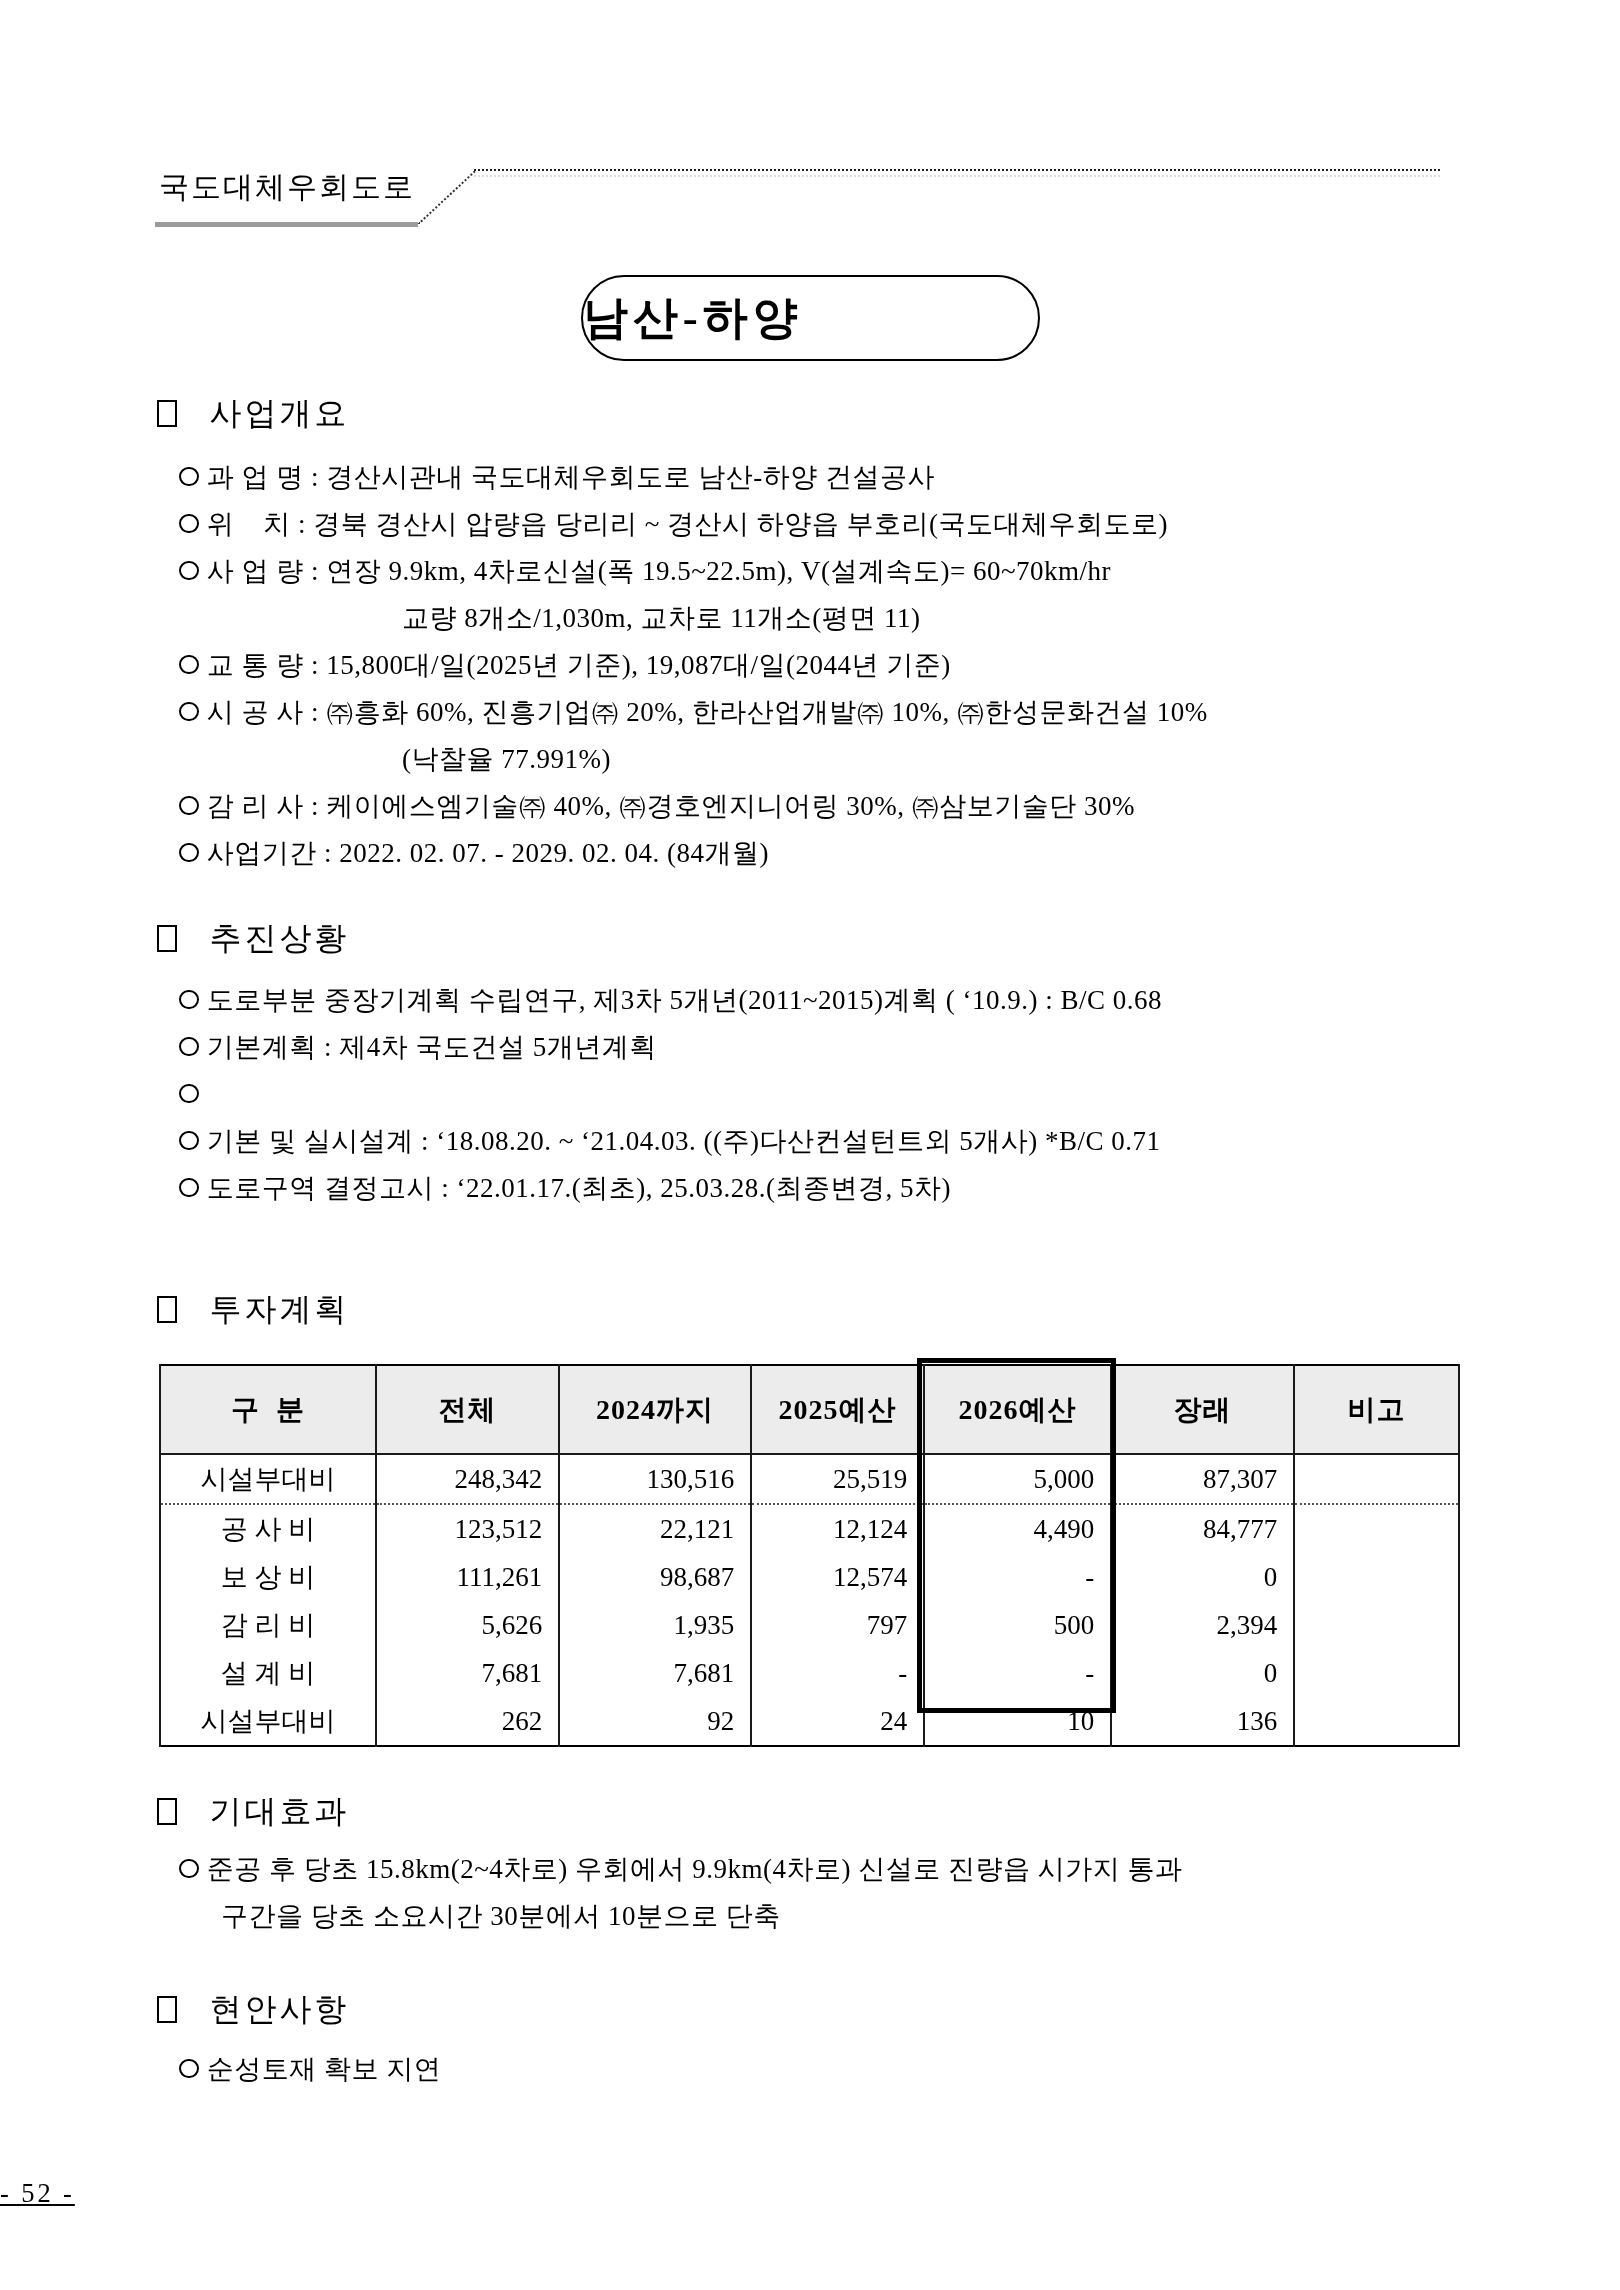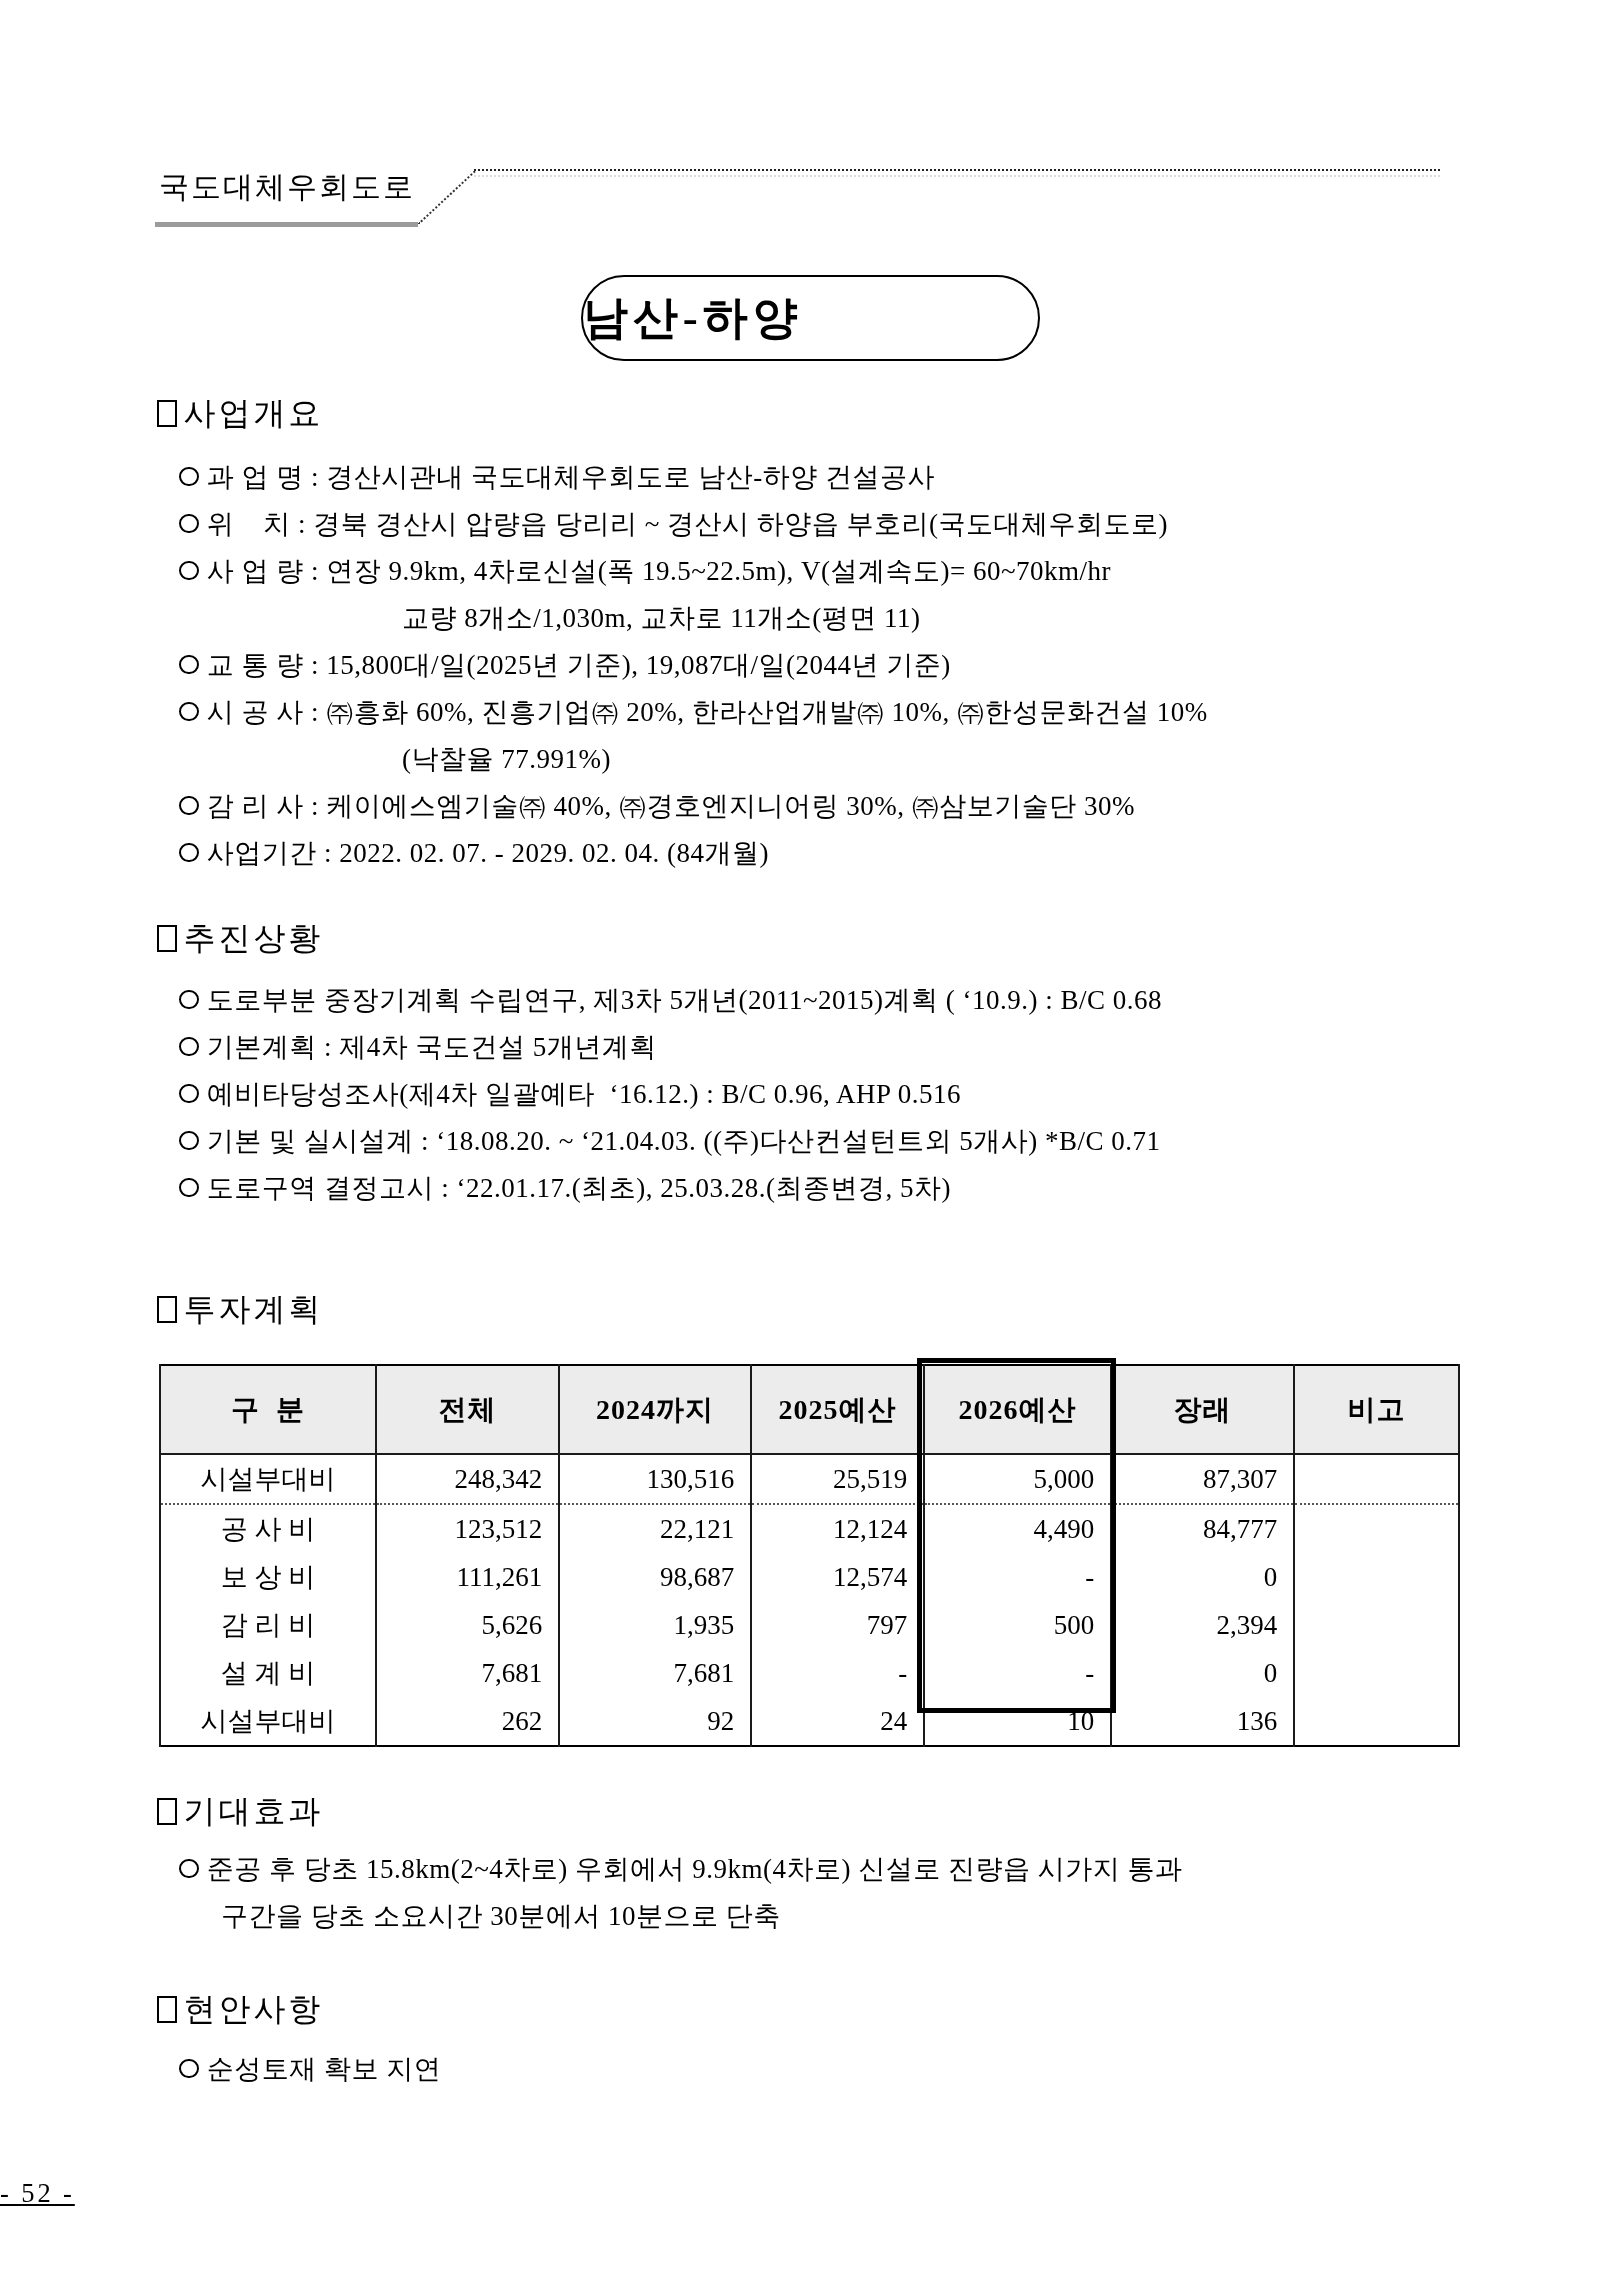--- a/index.html
+++ b/index.html
@@ -42,21 +42,21 @@
     left: 581px; top: 275px; width: 459px; height: 86px;
     border: 2.9px solid #000; border-radius: 45px;
     display: flex; align-items: center; 
     font-size: 45px; font-weight: bold; letter-spacing: 4.9px;
     box-sizing: border-box; background: #fff; white-space: pre;
   }
 
   
   .sec-heading {
     left: 157px; height: 43px;
-    display: flex; align-items: center; gap: 7px;
+    display: flex; align-items: center; gap: 33px;
     font-size: 32px; letter-spacing: 2.9px; white-space: pre;
   }
   .sq {
     width: 19.6px; height: 27.4px;
     border: 2.5px solid #000; box-sizing: border-box;
     display: inline-block; flex: none; background: #fff;
   }
   .line {
     left: 179px; height: 39px;
     display: flex; align-items: center; gap: 8px;
@@ -170,21 +170,20 @@
   <div class="abs line" style="top:980px">
     <span class="circ"></span>
     <span class="txt">도로부분 중장기계획 수립연구, 제3차 5개년(2011~2015)계획 ( ‘10.9.) : B/C 0.68</span>
   </div>
   <div class="abs line" style="top:1027px">
     <span class="circ"></span>
     <span class="txt">기본계획 : 제4차 국도건설 5개년계획</span>
   </div>
   <div class="abs line" style="top:1074px">
     <span class="circ"></span>
-    <span class="txt">예비타당성조사(제4차 일괄예타  ‘16.12.) : B/C 0.96, AHP 0.516</span>
   </div>
   <div class="abs line" style="top:1121px">
     <span class="circ"></span>
     <span class="txt">기본 및 실시설계 : ‘18.08.20. ~ ‘21.04.03. ((주)다산컨설턴트외 5개사) *B/C 0.71</span>
   </div>
   <div class="abs line" style="top:1168px">
     <span class="circ"></span>
     <span class="txt">도로구역 결정고시 : ‘22.01.17.(최초), 25.03.28.(최종변경, 5차)</span>
   </div>
 

